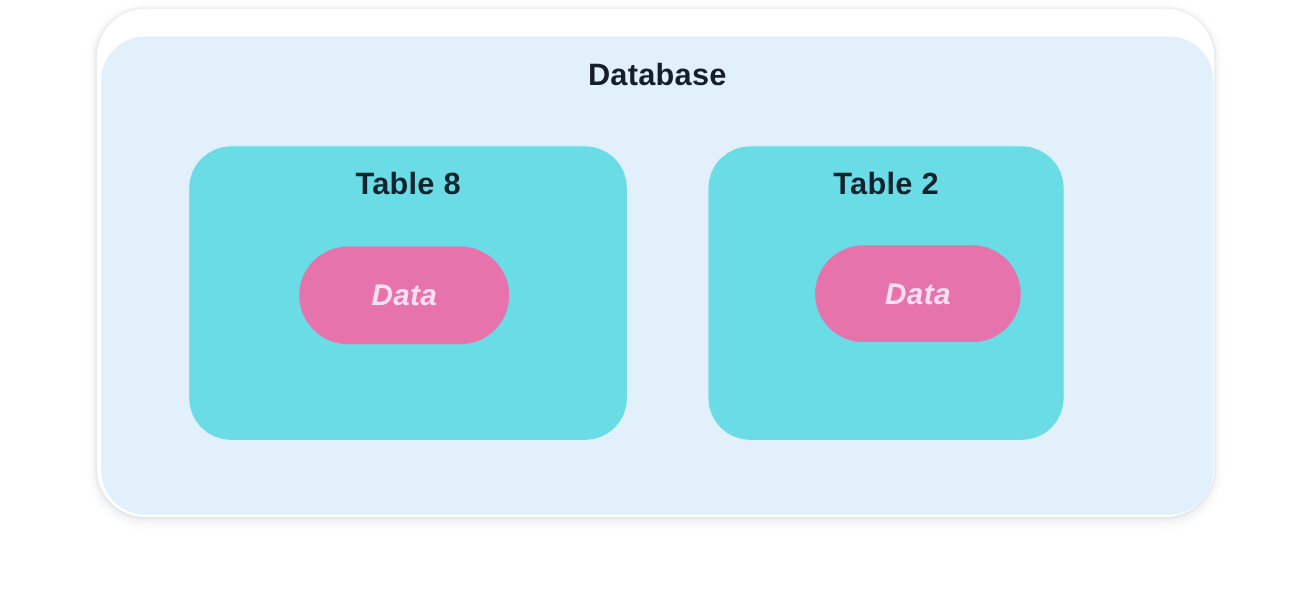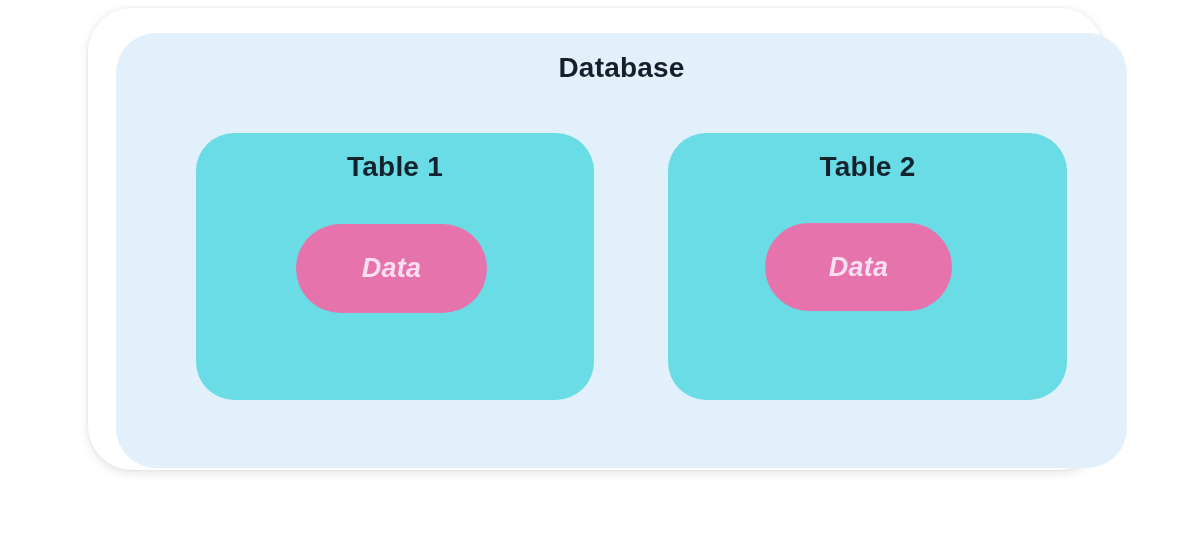--- a/index.html
+++ b/index.html
@@ -34,21 +34,20 @@
 
   
   .db-box {
     position: absolute;
     left: 4px;
     top: 25px;
     width: 1011px;
     height: 435px;
     background: var(--database-bg, #e1f0fb);
     border-radius: 40px;
-    margin-left: 24px;
   }
 
   .db-title {
     padding-top: 18px;
     text-align: center;
     font-size: 28px;
     line-height: 34px;
     font-weight: 700;
     color: var(--title-text, #161d2b);
     letter-spacing: 0.2px;
@@ -56,21 +55,21 @@
 
   
   .table-box {
     position: absolute;
     top: 100px;
     height: 267px;
     background: var(--table-bg, #69dce5);
     border-radius: 38px;
   }
   .table-1 { left: 80px;  width: 398px; }
-  .table-2 { left: 552px; width: 399px; }
+  .table-2 { left: 552px; width: 323px; }
 
   .table-label {
     padding-top: 17px;
     text-align: center;
     font-size: 28px;
     line-height: 34px;
     font-weight: 700;
     color: var(--table-label-text, #12232e);
     letter-spacing: 0.2px;
   }
@@ -98,21 +97,21 @@
 </head>
 <body>
 
 <div class="canvas">
   <div class="outer-card">
     <div class="db-box">
 
       <div class="db-title">Database</div>
 
       <div class="table-box table-1">
-        <div class="table-label">Table 1</div>
+        <div class="table-label">Table 8</div>
         <div class="data-pill">
           <span class="pill-label">Data</span>
         </div>
       </div>
 
       <div class="table-box table-2">
         <div class="table-label">Table 2</div>
         <div class="data-pill">
           <span class="pill-label">Data</span>
         </div>

